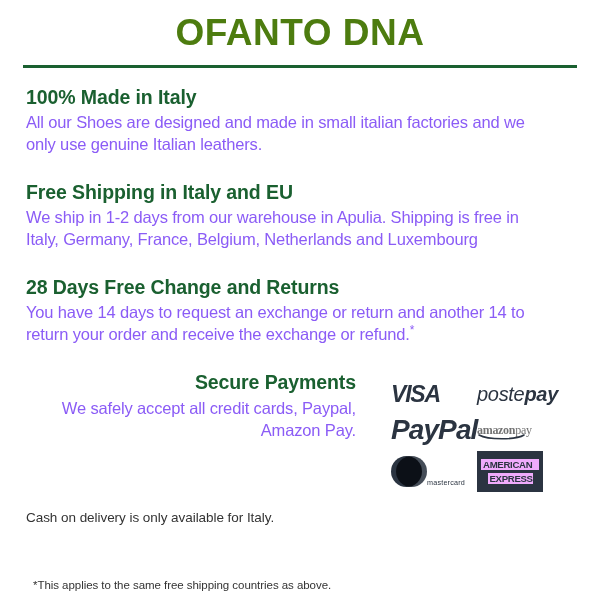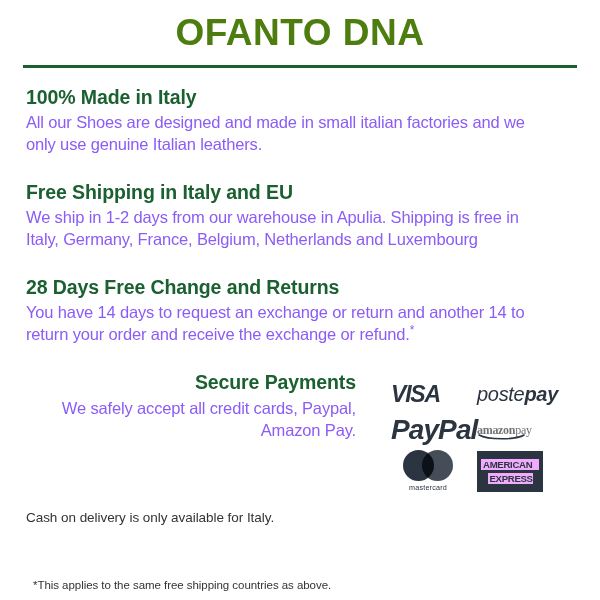--- a/index.html
+++ b/index.html
@@ -158,22 +158,22 @@
     bottom: -4px;
     width: 48px;
     height: 6px;
     overflow: hidden;
   }
   .amazon-smile svg { display: block; }
 
   
   .mastercard-wrap {
     display: flex;
-    flex-direction: column;
-    align-items: center;
+    flex-direction: row;
+    align-items: flex-end;
     width: 74px;
   }
   .mc-circles {
     position: relative;
     width: 50px;
     height: 31px;
   }
   .mc-circles .c {
     position: absolute;
     top: 0;

